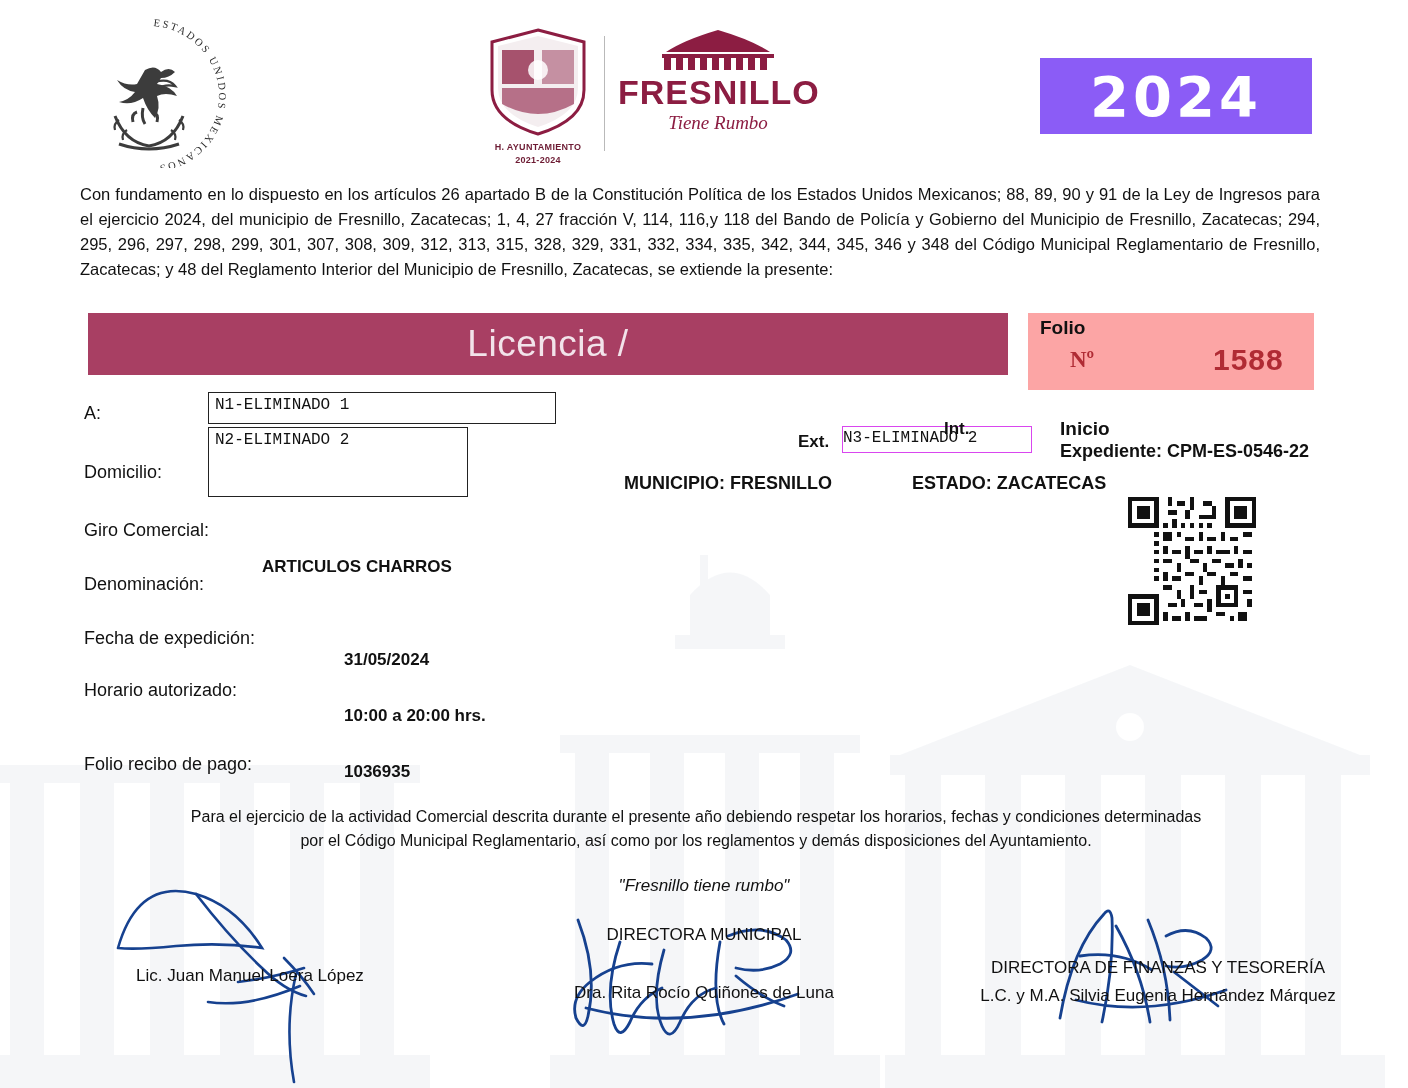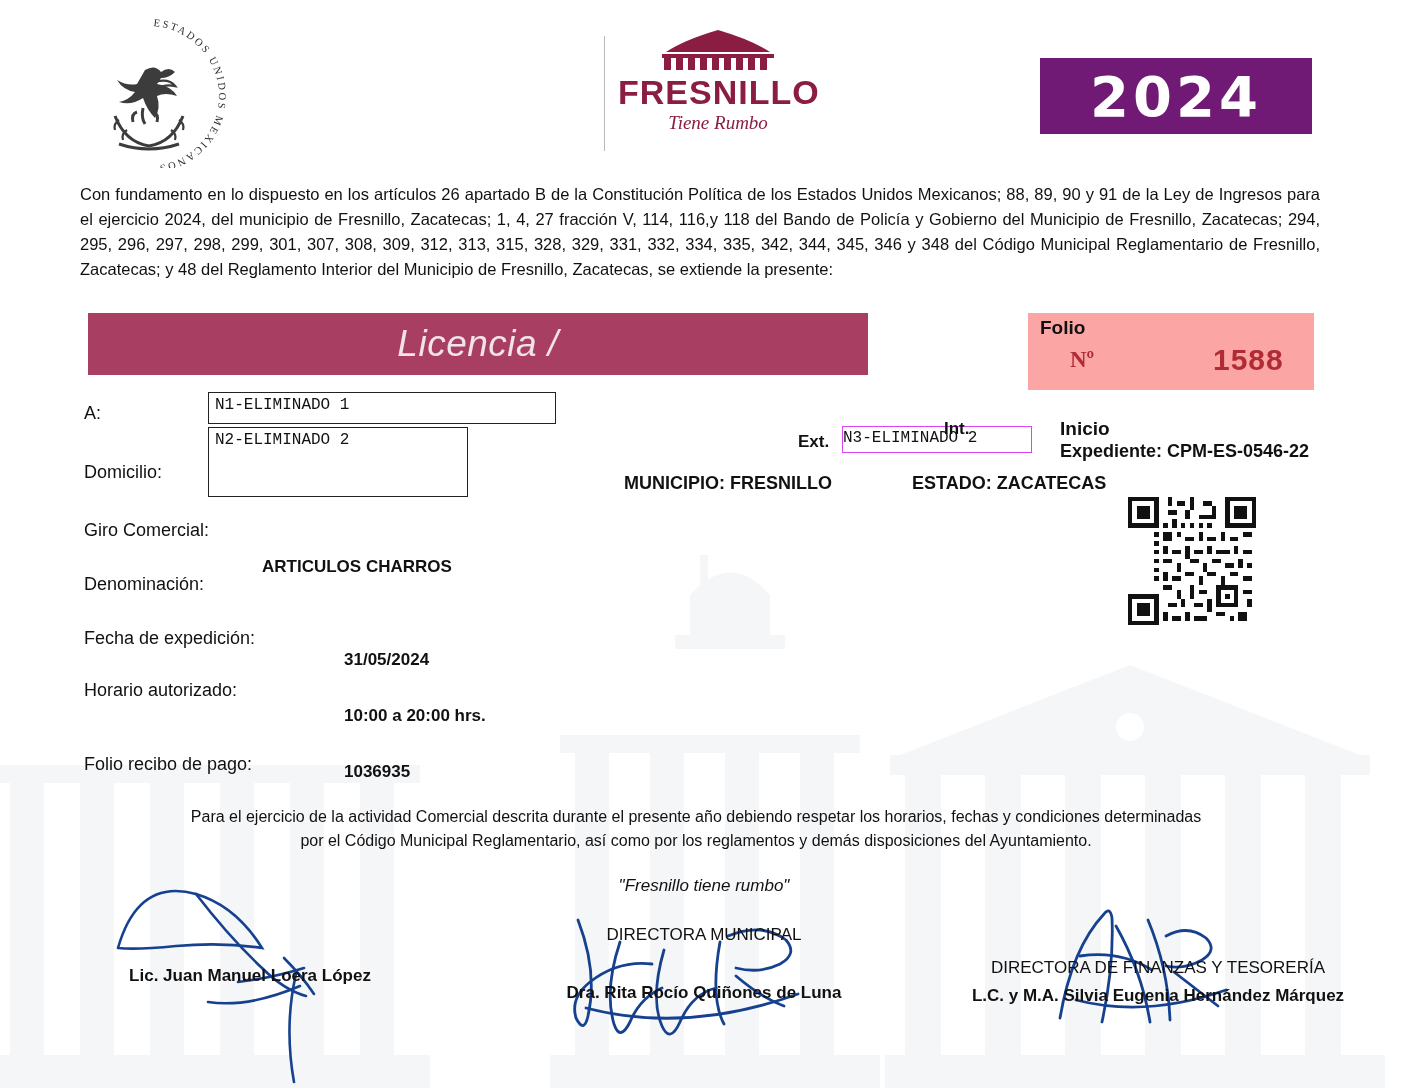--- a/index.html
+++ b/index.html
@@ -41,37 +41,36 @@
   .fresnillo .word{
     font-family:"Liberation Sans", sans-serif;
     font-weight:bold;font-size:34px;color:#8c1d42;letter-spacing:1px;line-height:36px;
   }
   .fresnillo .slogan{
     font-family:"Liberation Serif", serif;
     font-style:italic;font-size:19px;color:#8c1d42;margin-top:2px;
   }
   .year-box{
     position:absolute;left:1040px;top:58px;width:272px;height:76px;
-    background:#701a75;color:#ffffff;
+    background:#8b5cf6;color:#ffffff;
     font-size:56px;font-weight:bold;letter-spacing:4px;
     display:flex;align-items:center;justify-content:center;
     font-family:"DejaVu Sans", sans-serif;
   }
 
   
   .legal{
     position:absolute;left:80px;top:182px;width:1240px;
     font-size:16.5px;line-height:25px;text-align:justify;color:#111;
   }
 
   
   .banner{
-    position:absolute;left:88px;top:313px;width:780px;height:62px;
+    position:absolute;left:88px;top:313px;width:920px;height:62px;
     background:#a6traceable;
-    font-style:italic;
   }
   .banner{
     background:#a83f63;
     display:flex;align-items:center;justify-content:center;
   }
   .banner .t1{
     font-size:37px;color:#f2e3ea;font-weight:normal;letter-spacing:.5px;
   }
   .banner .t2{
     font-size:43px;color:#ffffff;font-weight:bold;letter-spacing:.5px;
@@ -121,21 +120,21 @@
 
   
   .note{
     position:absolute;left:68px;top:805px;width:1256px;
     font-size:16px;line-height:24px;text-align:center;color:#111;
   }
 
   
   .sig-block{position:absolute;text-align:center;}
   .sig-role{font-size:17px;color:#111;white-space:nowrap;}
-  .sig-name{font-size:17px;font-weight:bold;color:#111;margin-top:8px;white-space:nowrap;}
+  .sig-name{font-size:17px;font-weight:normal;color:#111;margin-top:8px;white-space:nowrap;}
   .motto{
     position:absolute;left:0;width:1408px;text-align:center;top:876px;
     font-style:italic;font-size:17px;color:#111;
   }
   .sig-svg{position:absolute;pointer-events:none;}
 </style>
 </head>
 <body>
 
 <div class="watermark">
@@ -195,20 +194,32 @@
         <path d="M-6,10 q-2,10 2,16 M-12,14 q-6,2 -4,10 M4,14 q6,2 4,10" stroke="#3c3c3c" stroke-width="3" fill="none"></path>
 
         <path d="M-34,18 q10,26 34,30 q24,-4 34,-30" stroke="#3c3c3c" stroke-width="3" fill="none"></path>
         <path d="M-30,22 q-6,4 -4,10 M-22,32 q-6,4 -4,10 M30,22 q6,4 4,10 M22,32 q6,4 4,10" stroke="#3c3c3c" stroke-width="2.2" fill="none"></path>
 
         <path d="M-30,46 q30,10 60,0" stroke="#3c3c3c" stroke-width="3" fill="none"></path>
       </g>
     </svg>
   </div>
 
+  <div class="shield">
+    <svg width="100" height="108" viewBox="0 0 100 108" xmlns="http://www.w3.org/2000/svg">
+      <path d="M50 2 L96 14 L96 62 Q96 92 50 106 Q4 92 4 62 L4 14 Z" fill="#ffffff" stroke="#8c1d42" stroke-width="3"></path>
+      <path d="M50 8 L90 18 L90 60 Q90 86 50 99 Q10 86 10 60 L10 18 Z" fill="#f4eef0"></path>
+      <rect x="14" y="22" width="32" height="34" fill="#8c1d42" opacity=".75"></rect>
+      <rect x="54" y="22" width="32" height="34" fill="#8c1d42" opacity=".45"></rect>
+      <path d="M14 60 h72 v16 q-36 20 -72 0 z" fill="#8c1d42" opacity=".6"></path>
+      <circle cx="50" cy="42" r="10" fill="#ffffff" opacity=".85"></circle>
+    </svg>
+    <div class="sh-sub">H. AYUNTAMIENTO</div>
+    <div class="sh-sub">2021-2024</div>
+  </div>
 
   <div class="divider-v"></div>
 
   <div class="fresnillo">
     <svg width="200" height="42" viewBox="0 0 200 42" xmlns="http://www.w3.org/2000/svg">
       <g fill="#8c1d42">
         <path d="M100 2 q-34 10 -52 22 h104 q-18 -12 -52 -22 z"></path>
         <rect x="44" y="26" width="112" height="4"></rect>
         <rect x="46" y="30" width="7" height="12"></rect>
         <rect x="58" y="30" width="7" height="12"></rect>

